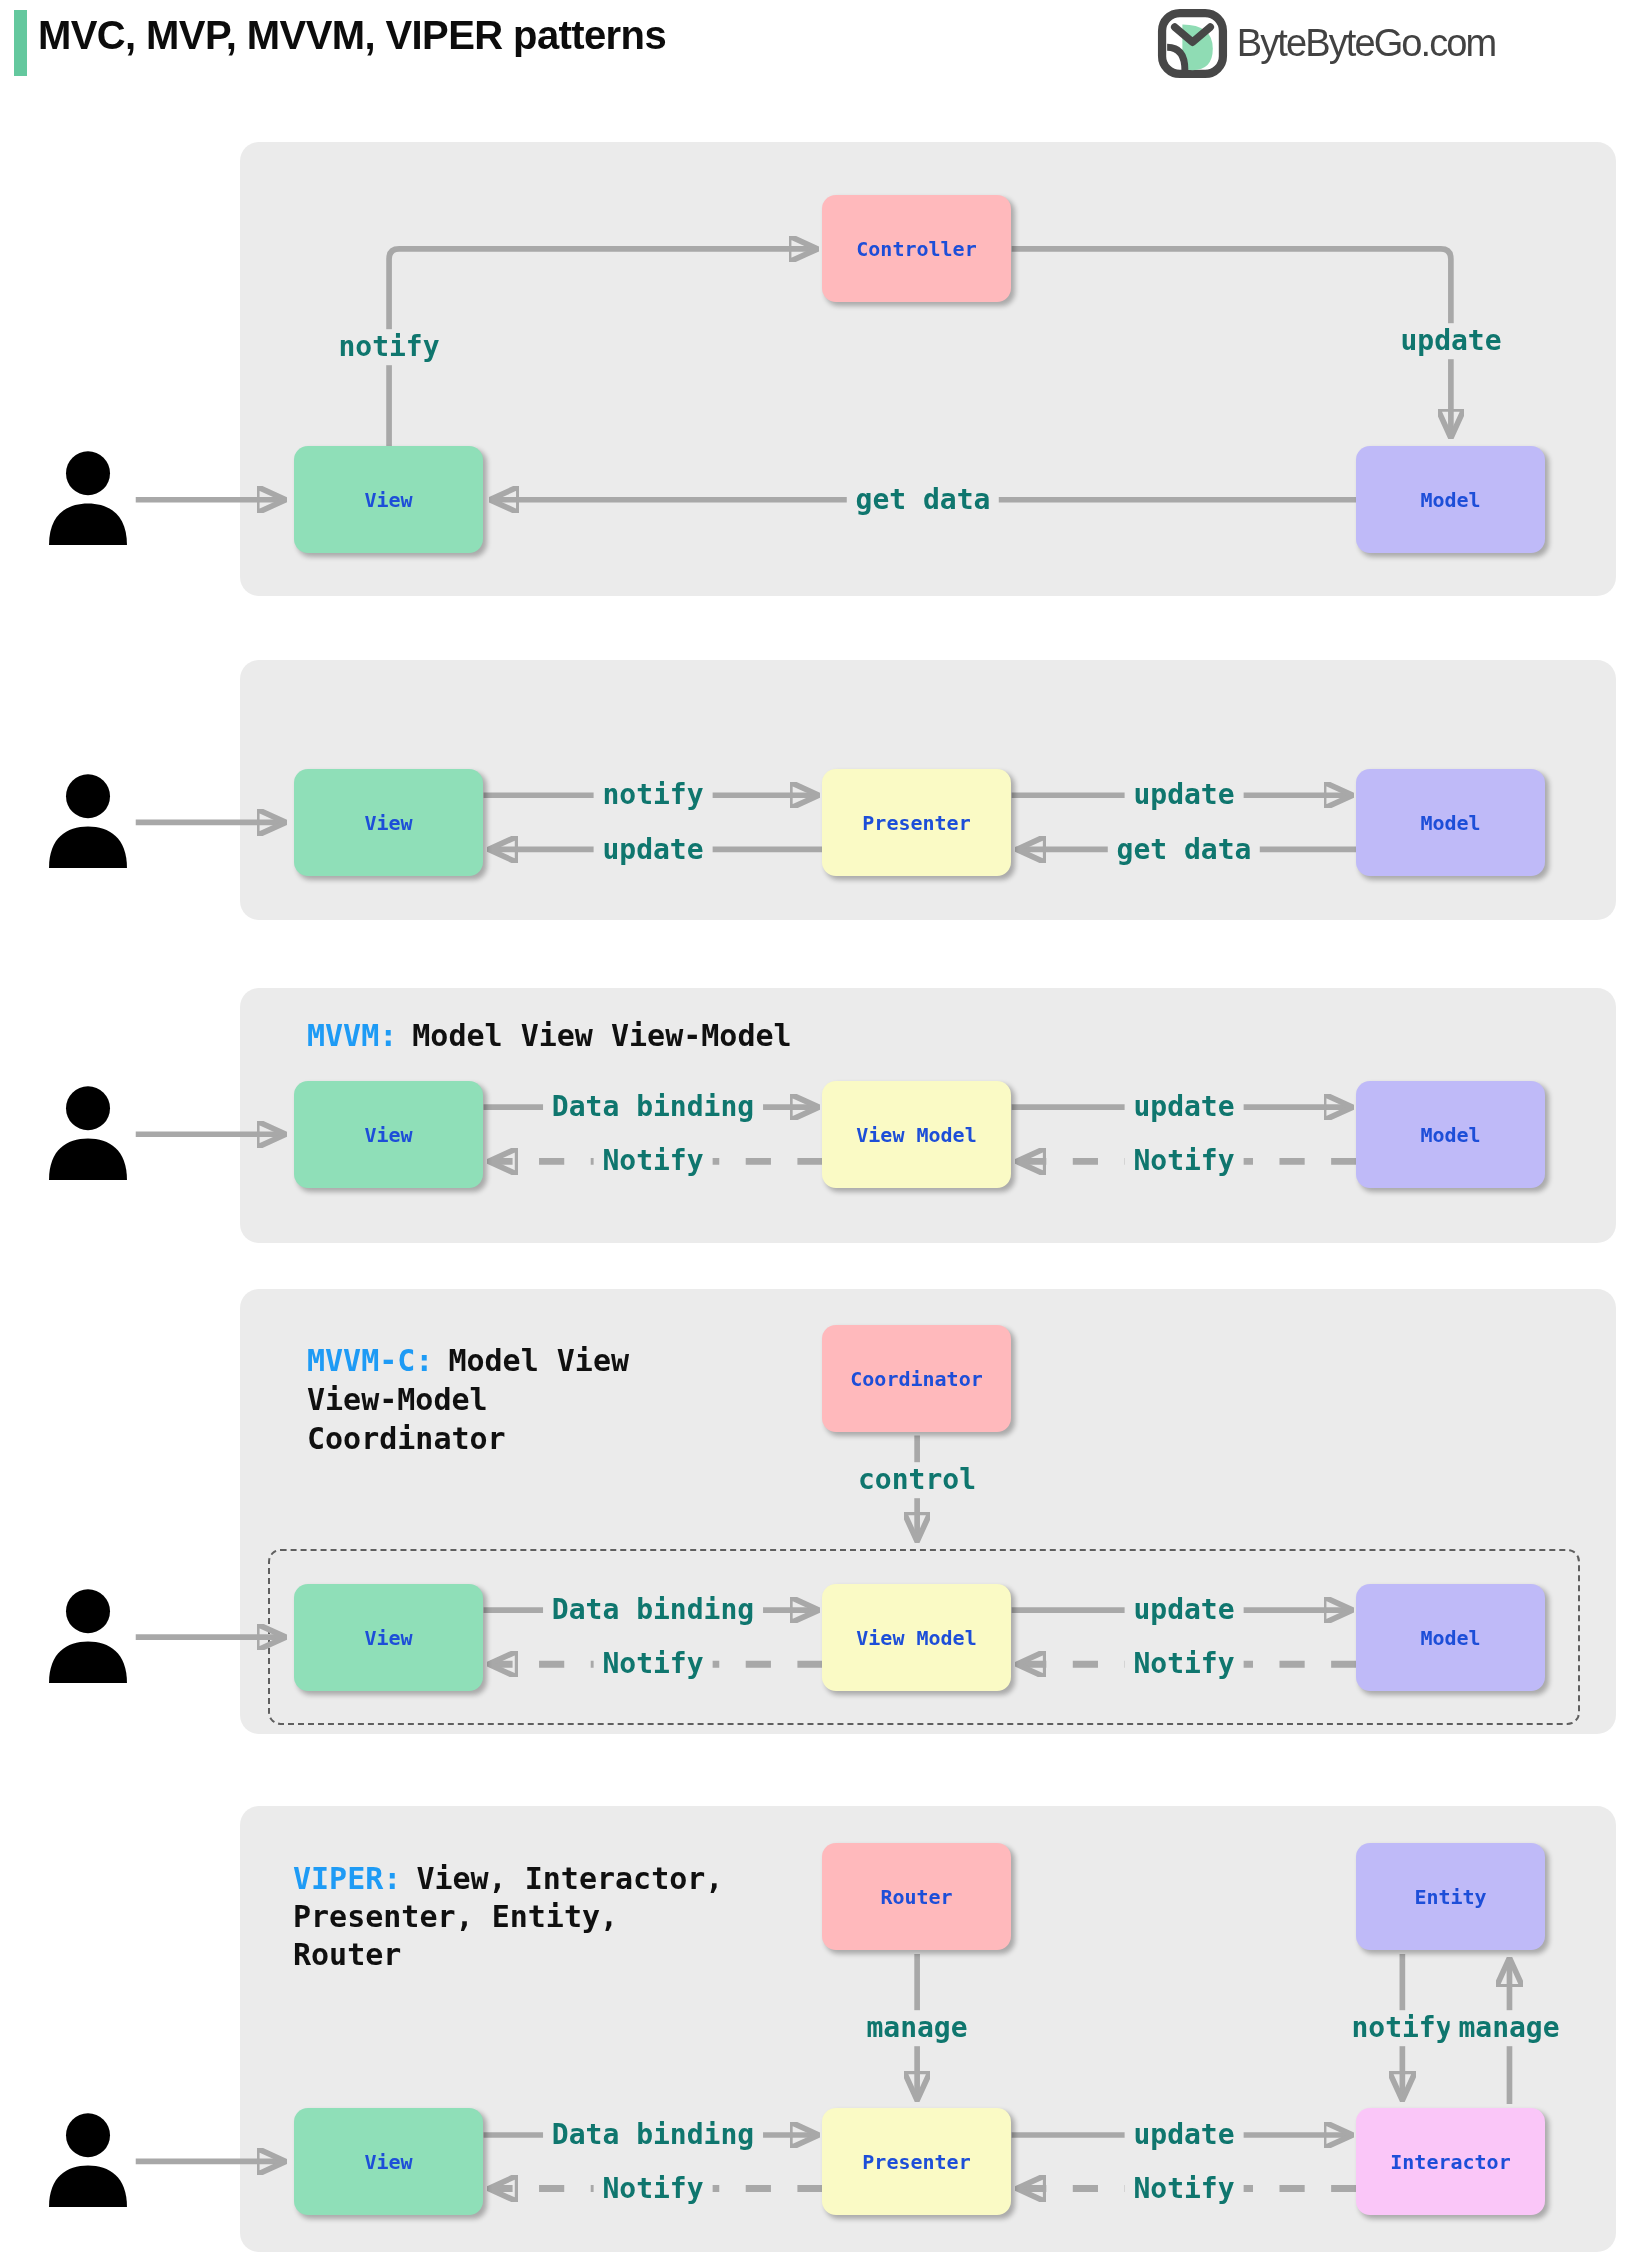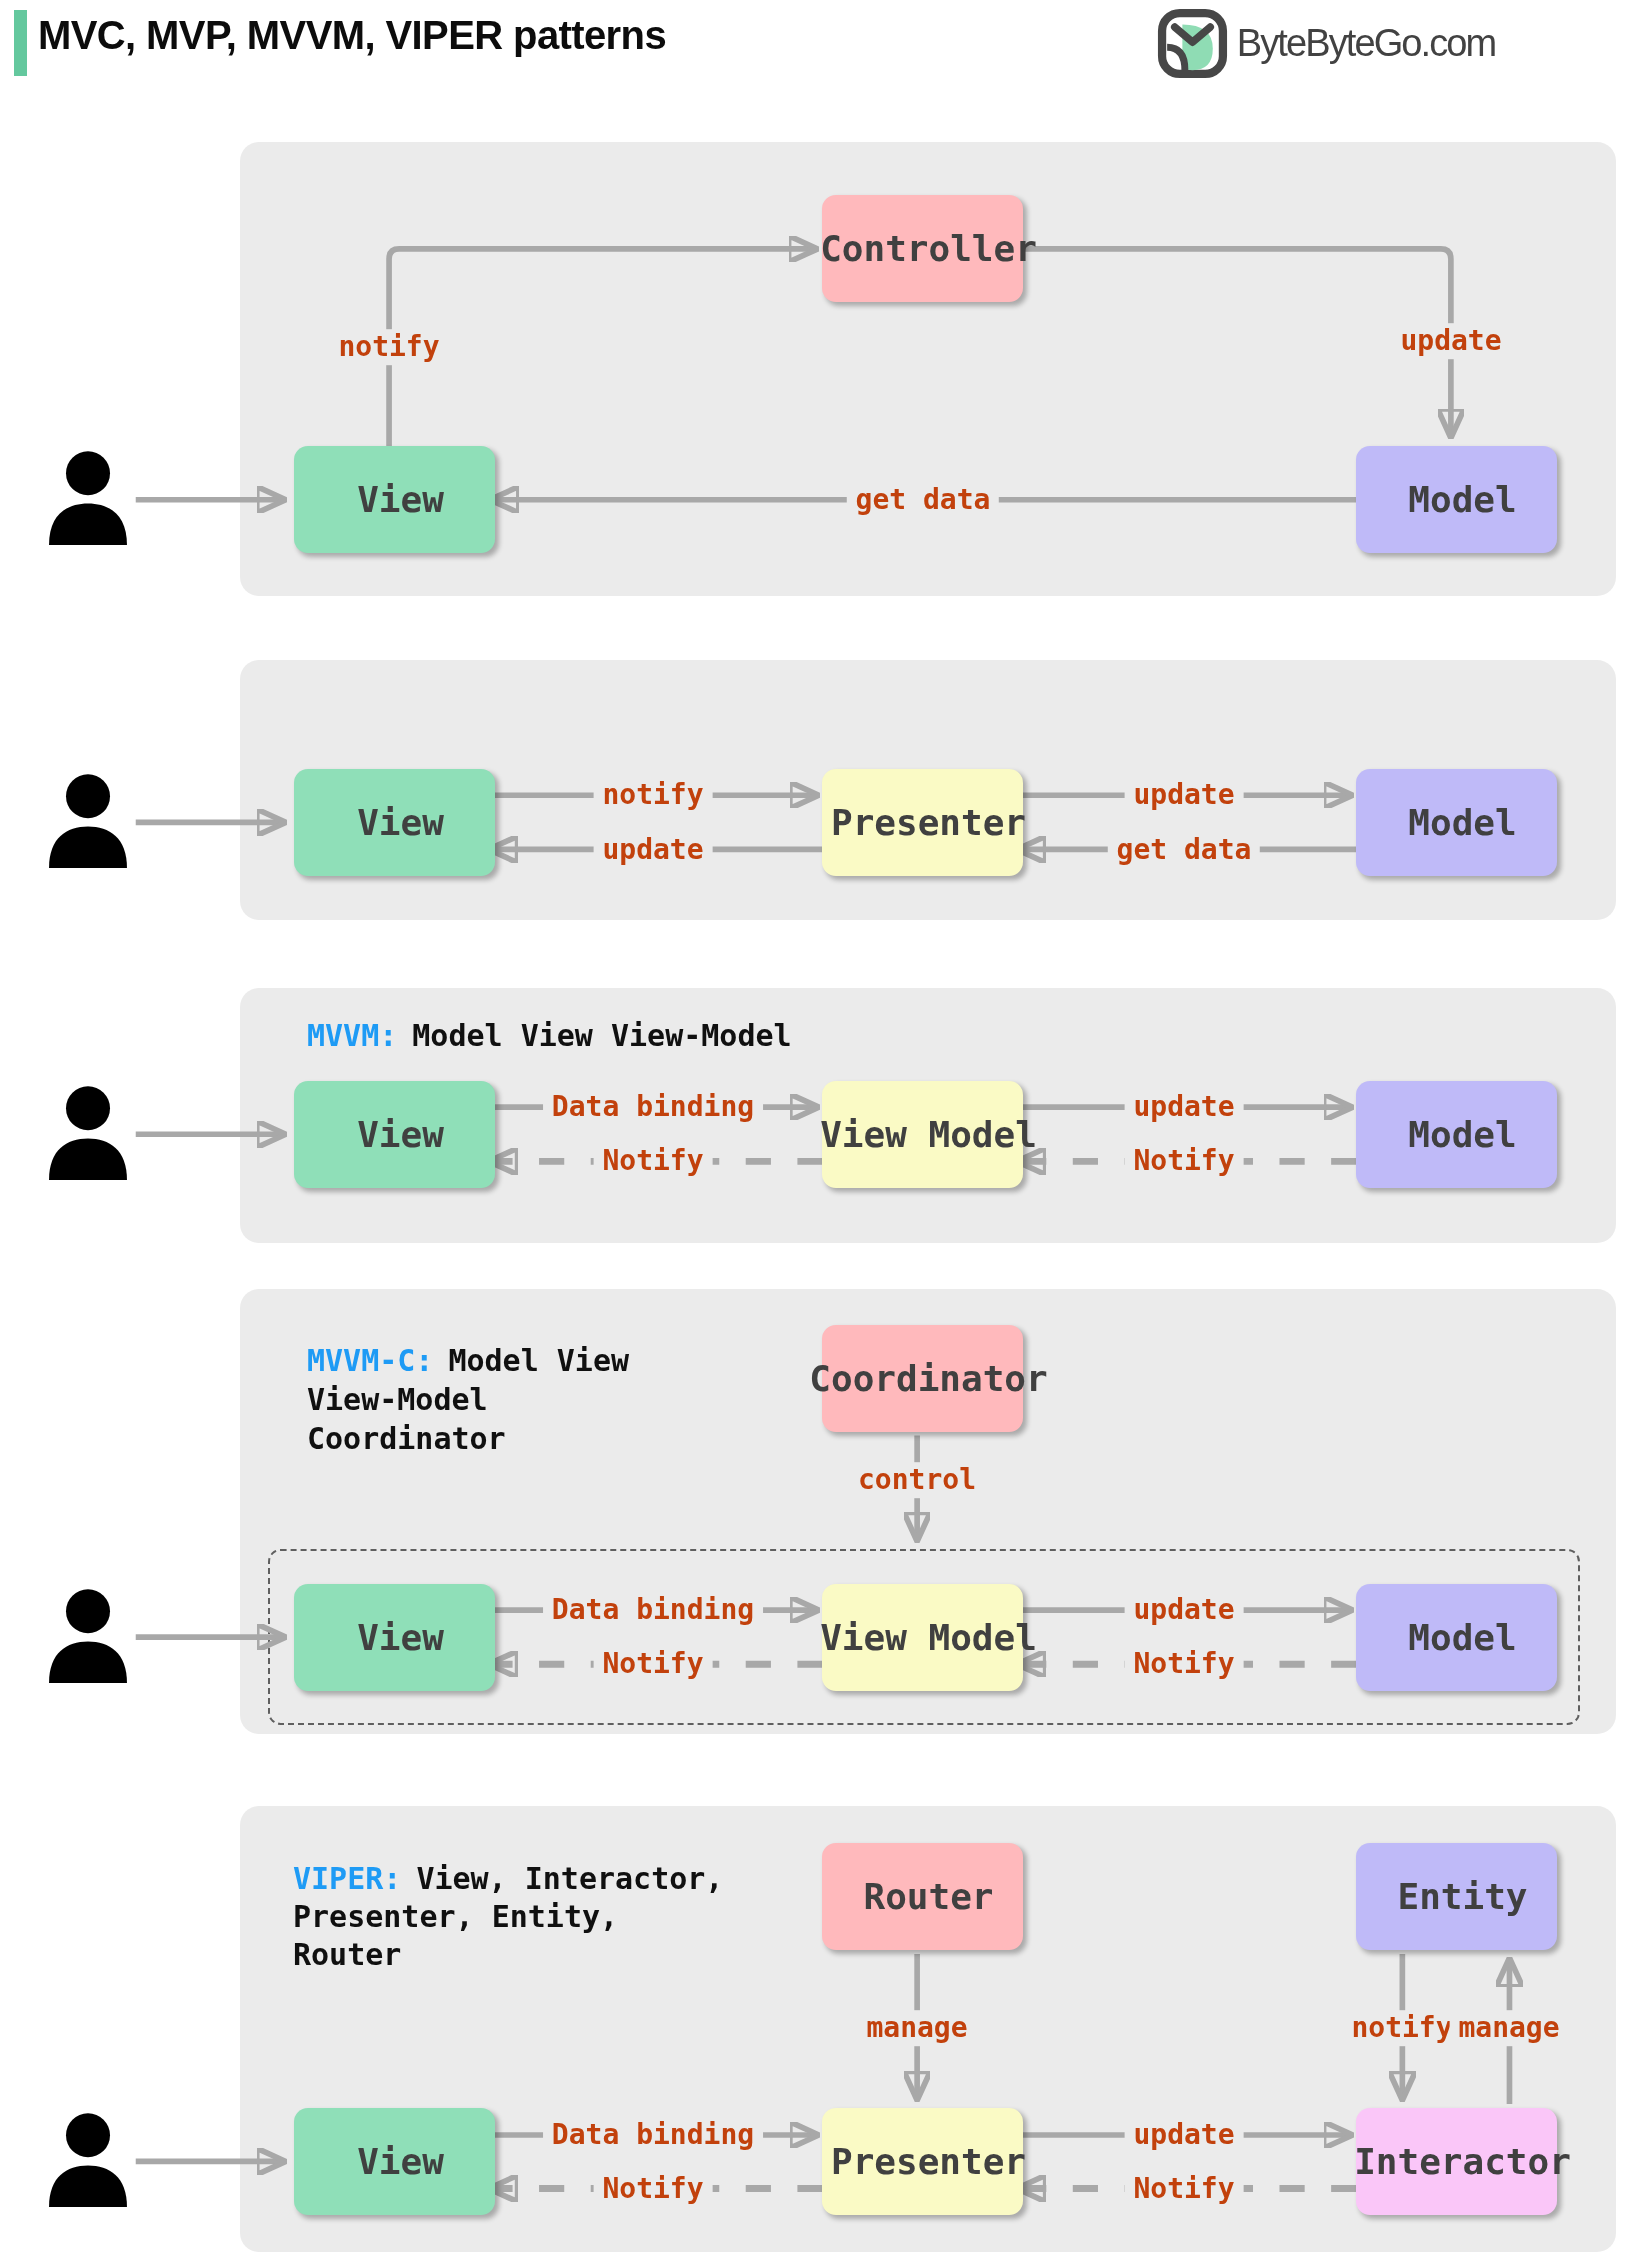--- a/index.html
+++ b/index.html
@@ -13,30 +13,30 @@
   .brand-text{font-family:"Liberation Sans",sans-serif;font-size:38px;font-weight:400;
               color:#424242;letter-spacing:-1.9px;white-space:nowrap;}
   
   .panel{position:absolute;left:240px;width:1376px;background:#EBEBEB;border-radius:19px;z-index:0;}
   
   .sec{position:absolute;z-index:4;font-size:30px;font-weight:700;color:#101010;line-height:39px;white-space:nowrap;}
   .sec .tag{color:#1E9BF5;margin-right:15px;}
   .sec.ralign{text-align:left;}
   
   .box{position:absolute;width:189px;height:107px;border-radius:14px;display:flex;align-items:center;
-       justify-content:center;font-size:36px;font-weight:700;color:#404040;z-index:3;
-       box-shadow:3.2px 3.8px 5.7px rgba(0,0,0,0.28);white-space:nowrap;padding-left:12px;}
+       justify-content:center;font-size:20px;font-weight:700;color:#1d4ed8;z-index:3;
+       box-shadow:3.2px 3.8px 5.7px rgba(0,0,0,0.28);white-space:nowrap;}
   .green{background:#8FDFB8;}
   .pink{background:#FFB9BC;}
   .purple{background:#BFBAF8;}
   .yellow{background:#FAFAC5;}
   .magenta{background:#FAC6F8;}
   
   .lab{position:absolute;transform:translate(-50%,-50%);background:#EBEBEB;font-size:28px;font-weight:700;
-       color:#c2410c;padding:1.3px 8.8px;white-space:nowrap;z-index:4;}
+       color:#0f766e;padding:1.3px 8.8px;white-space:nowrap;z-index:4;}
   
   .dashed-group{position:absolute;left:268px;top:1549px;width:1312px;height:176px;border:2.5px dashed #5f5f5f;
                 border-radius:12.6px;z-index:1;box-sizing:border-box;}
   .arrows{position:absolute;left:0;top:0;z-index:2;}
   .arrows path{fill:none;stroke:#A8A8A8;stroke-width:9;}
   .arrows path.dash{stroke-width:11;stroke-dasharray:40 42;}
   .person{position:absolute;width:88px;height:100px;z-index:2;}
 </style>
 </head>
 <body>

